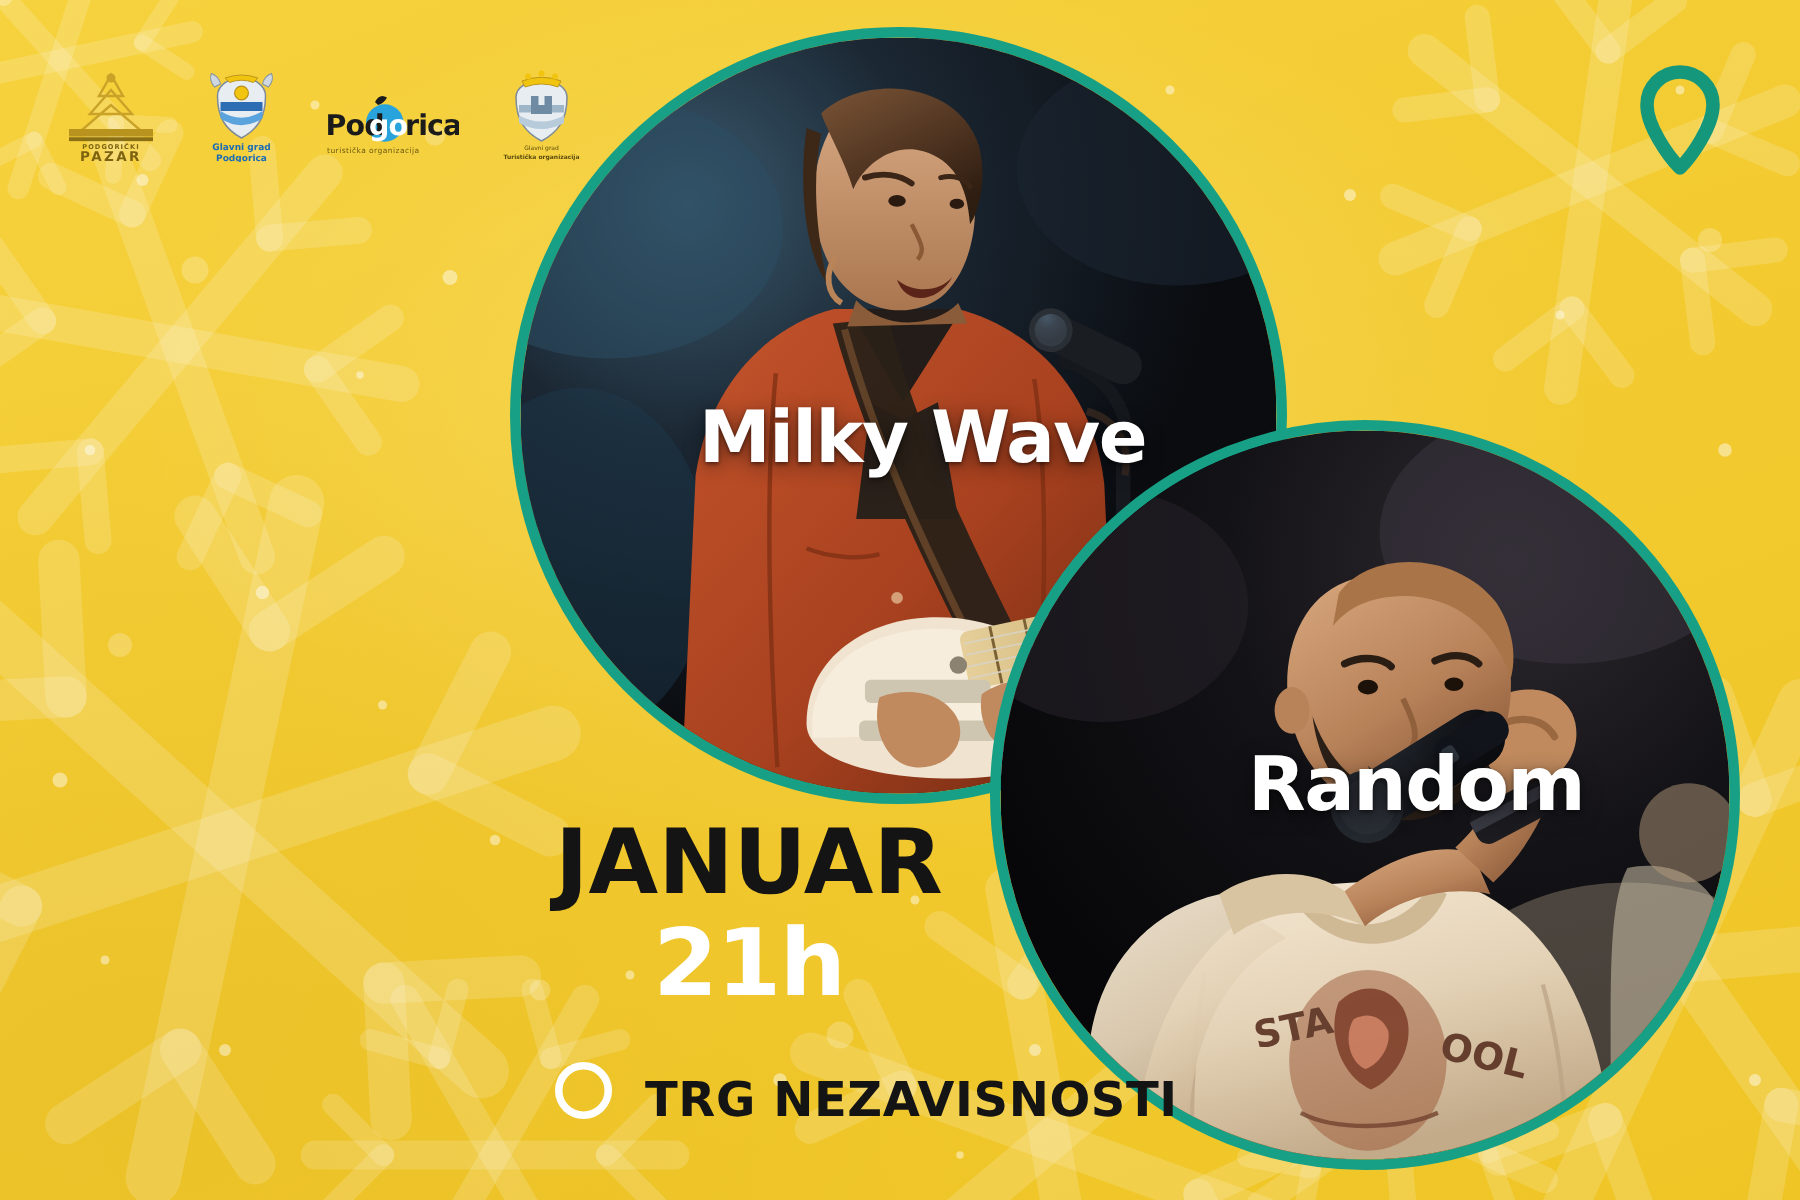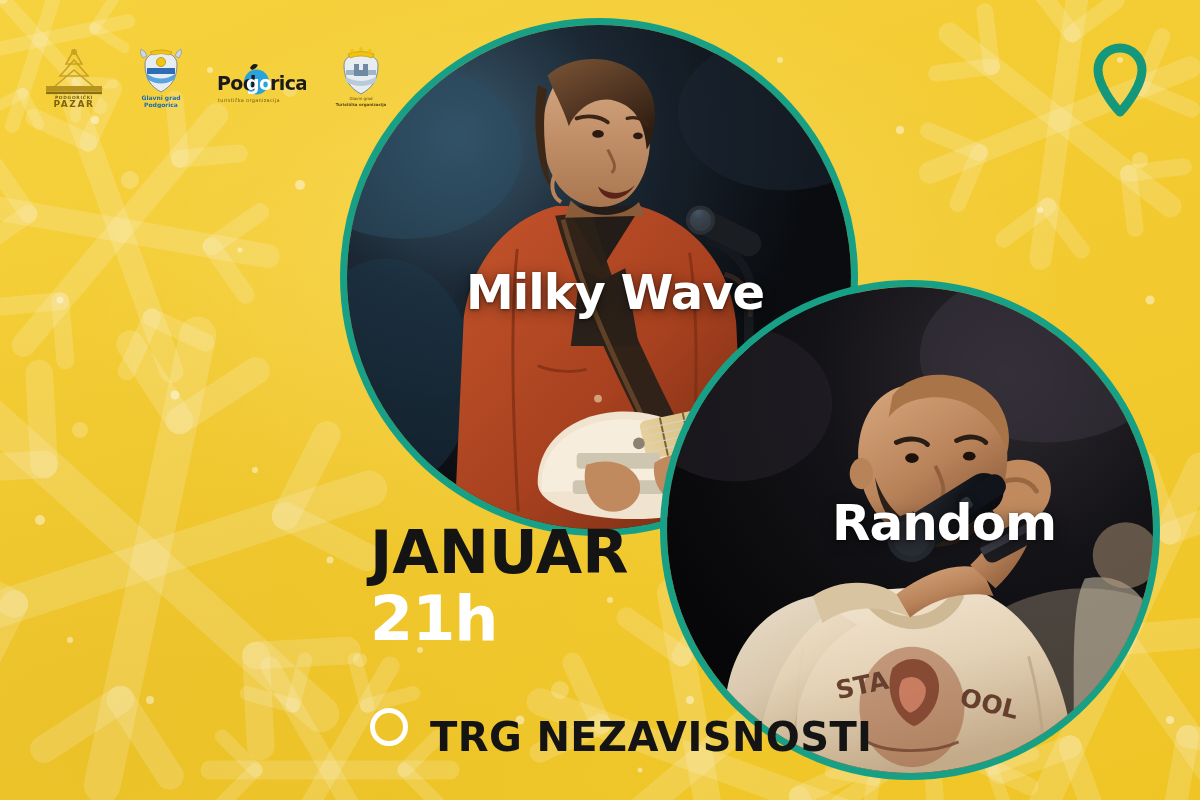--- a/index.html
+++ b/index.html
@@ -78,34 +78,34 @@
     -webkit-text-stroke:5px #ffffff;
     paint-order:stroke fill;
   }
   #dot-marker {
     position:absolute; left:370px; top:708px; z-index:6;
     width:38px; height:38px; border-radius:50%;
     border:5px solid #ffffff; background:transparent;
   }
 
   
-  .date-block { position:absolute; left:370px; top:522px; z-index:6; }
+  .date-block { position:absolute; left:370px; top:545px; z-index:6;text-align:center; }
   #month-label {
     font-size:60px; font-weight:700; letter-spacing:0px;
     font-family:"DejaVu Sans", sans-serif;
     color:#141414; line-height:1.0;
   }
   #time-label {
     font-size:62px; font-weight:700; letter-spacing:-1px;
     font-family:"DejaVu Sans", sans-serif;
     color:#ffffff; line-height:1.08; margin-top:4px;
   }
   #venue-label {
     position:absolute; left:430px; top:714px; z-index:6;
-    font-size:40px; font-weight:700; letter-spacing:0.4px;
+    font-size:32px; font-weight:700; letter-spacing:0.4px;
     font-family:"DejaVu Sans", sans-serif;
     color:#141414; white-space:nowrap;
   }
 </style>
 </head>
 <body>
 
 <div id="poster">
 
   <svg id="bg-flakes" viewBox="0 0 1200 800" preserveAspectRatio="none" aria-hidden="true">

